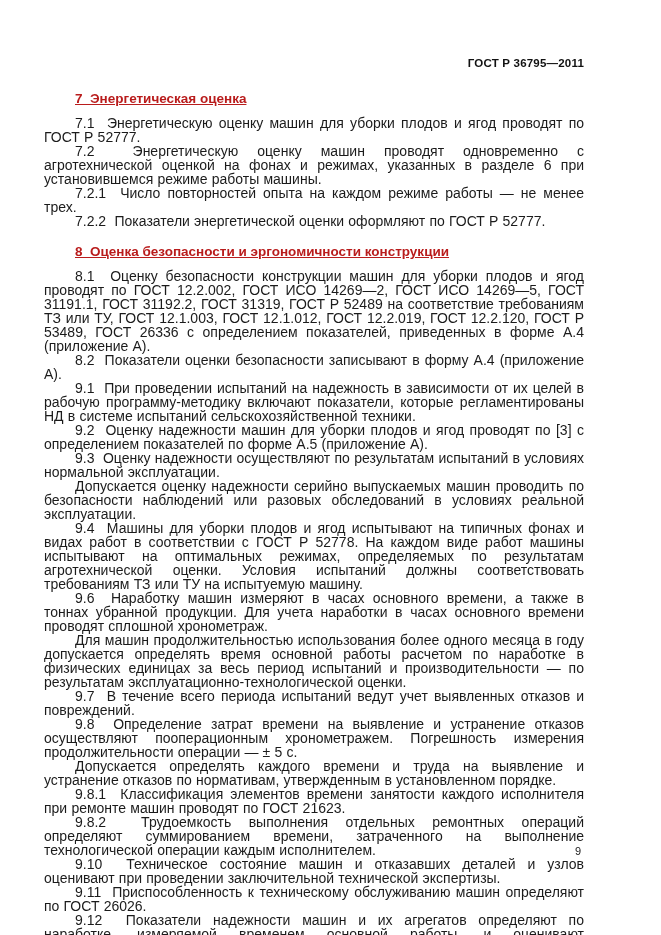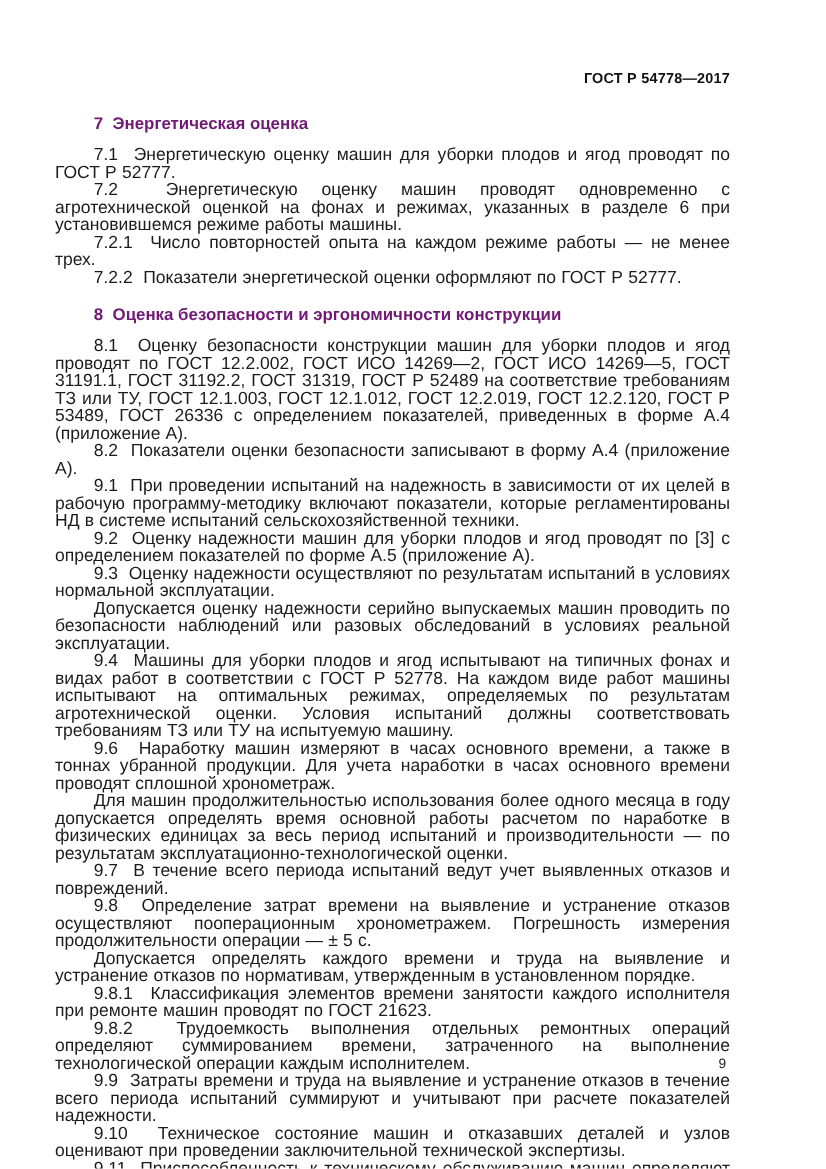--- a/index.html
+++ b/index.html
@@ -28,21 +28,22 @@
     font-size: 11.5px;
     line-height: 13px;
     letter-spacing: 0.2px;
     color: #111;
   }
   .section-heading {
     font-size: 13.5px;
     font-weight: bold;
     line-height: 16px;
     margin: 16px 0 9px 31px;
-    color: #701a75;
+    color: #b91c1c;
+    text-decoration: underline;
   }
   .section-heading.first {
     margin-top: 21px;
   }
   .doc-paragraph {
     font-size: 14px;
     line-height: 14px;
     text-align: justify;
     text-indent: 31px;
     word-spacing: 0.3px;
@@ -54,21 +55,21 @@
     font-size: 11px;
     color: #1b1b1b;
   }
 </style>
 </head>
 <body>
 
 <div class="page">
   <div class="content">
 
-    <div class="doc-header">ГОСТ Р 54778—2017</div>
+    <div class="doc-header">ГОСТ Р 36795—2011</div>
 
     <div class="section-heading first">7&nbsp; Энергетическая оценка</div>
     <p class="doc-paragraph">7.1&nbsp; Энергетическую оценку машин для уборки плодов и ягод проводят по ГОСТ Р 52777.</p>
     <p class="doc-paragraph">7.2&nbsp; Энергетическую оценку машин проводят одновременно с агротехнической оценкой на фонах и режимах, указанных в разделе 6 при установившемся режиме работы машины.</p>
     <p class="doc-paragraph">7.2.1&nbsp; Число повторностей опыта на каждом режиме работы — не менее трех.</p>
     <p class="doc-paragraph">7.2.2&nbsp; Показатели энергетической оценки оформляют по ГОСТ Р 52777.</p>
 
     <div class="section-heading">8&nbsp; Оценка безопасности и эргономичности конструкции</div>
     <p class="doc-paragraph">8.1&nbsp; Оценку безопасности конструкции машин для уборки плодов и ягод проводят по ГОСТ 12.2.002, ГОСТ ИСО 14269—2, ГОСТ ИСО 14269—5, ГОСТ 31191.1, ГОСТ 31192.2, ГОСТ 31319, ГОСТ Р 52489 на соответствие требованиям ТЗ или ТУ, ГОСТ 12.1.003, ГОСТ 12.1.012, ГОСТ 12.2.019, ГОСТ 12.2.120, ГОСТ Р 53489, ГОСТ 26336 с определением показателей, приведенных в форме А.4 (приложение А).</p>
     <p class="doc-paragraph">8.2&nbsp; Показатели оценки безопасности записывают в форму А.4 (приложение А).</p>
@@ -78,21 +79,20 @@
     <p class="doc-paragraph">9.3&nbsp; Оценку надежности осуществляют по результатам испытаний в условиях нормальной эксплуатации.</p>
     <p class="doc-paragraph">Допускается оценку надежности серийно выпускаемых машин проводить по безопасности наблюдений или разовых обследований в условиях реальной эксплуатации.</p>
     <p class="doc-paragraph">9.4&nbsp; Машины для уборки плодов и ягод испытывают на типичных фонах и видах работ в соответствии с ГОСТ Р 52778. На каждом виде работ машины испытывают на оптимальных режимах, определяемых по результатам агротехнической оценки. Условия испытаний должны соответствовать требованиям ТЗ или ТУ на испытуемую машину.</p>
     <p class="doc-paragraph">9.6&nbsp; Наработку машин измеряют в часах основного времени, а также в тоннах убранной продукции. Для учета наработки в часах основного времени проводят сплошной хронометраж.</p>
     <p class="doc-paragraph">Для машин продолжительностью использования более одного месяца в году допускается определять время основной работы расчетом по наработке в физических единицах за весь период испытаний и производительности — по результатам эксплуатационно-технологической оценки.</p>
     <p class="doc-paragraph">9.7&nbsp; В течение всего периода испытаний ведут учет выявленных отказов и повреждений.</p>
     <p class="doc-paragraph">9.8&nbsp; Определение затрат времени на выявление и устранение отказов осуществляют пооперационным хронометражем. Погрешность измерения продолжительности операции — ± 5 с.</p>
     <p class="doc-paragraph">Допускается определять каждого времени и труда на выявление и устранение отказов по нормативам, утвержденным в установленном порядке.</p>
     <p class="doc-paragraph">9.8.1&nbsp; Классификация элементов времени занятости каждого исполнителя при ремонте машин проводят по ГОСТ 21623.</p>
     <p class="doc-paragraph">9.8.2&nbsp; Трудоемкость выполнения отдельных ремонтных операций определяют суммированием времени, затраченного на выполнение технологической операции каждым исполнителем.</p>
-    <p class="doc-paragraph">9.9&nbsp; Затраты времени и труда на выявление и устранение отказов в течение всего периода испытаний суммируют и учитывают при расчете показателей надежности.</p>
     <p class="doc-paragraph">9.10&nbsp; Техническое состояние машин и отказавших деталей и узлов оценивают при проведении заключительной технической экспертизы.</p>
     <p class="doc-paragraph">9.11&nbsp; Приспособленность к техническому обслуживанию машин определяют по ГОСТ 26026.</p>
     <p class="doc-paragraph">9.12&nbsp; Показатели надежности машин и их агрегатов определяют по наработке, измеряемой временем основной работы, и оценивают сопоставлением фактических показателей надежности с норматив-</p>
 
   </div>
 
   <div class="page-number">9</div>
 </div>
 
 </body></html>

